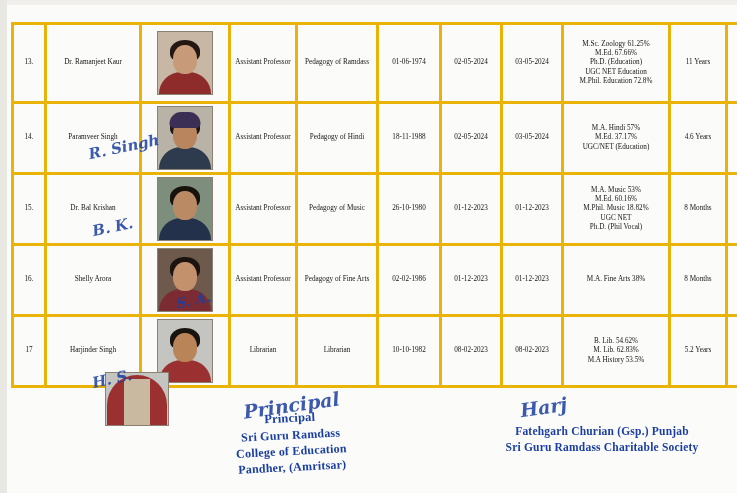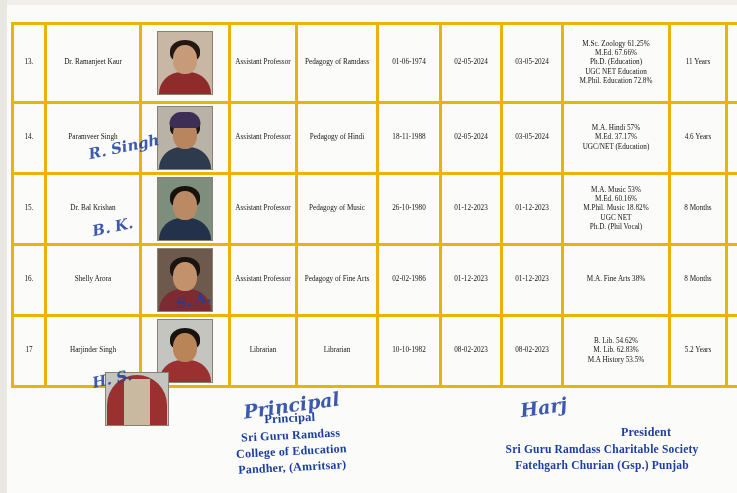--- a/index.html
+++ b/index.html
@@ -349,18 +349,17 @@
   <div class="sig" id="sig-president">Harj</div>
 
   <div class="stamp" id="stamp-principal">
     <div class="line1">Principal</div>
     <div>Sri Guru Ramdass</div>
     <div>College of Education</div>
     <div>Pandher, (Amritsar)</div>
   </div>
 
   <div class="stamp" id="stamp-president">
-    <div class="pres-title">President</div>
+    <div>Fatehgarh Churian (Gsp.) Punjab</div>
     <div>Sri Guru Ramdass Charitable Society</div>
-    <div>Fatehgarh Churian (Gsp.) Punjab</div>
   </div>
 
 </div>
 
 </body></html>

